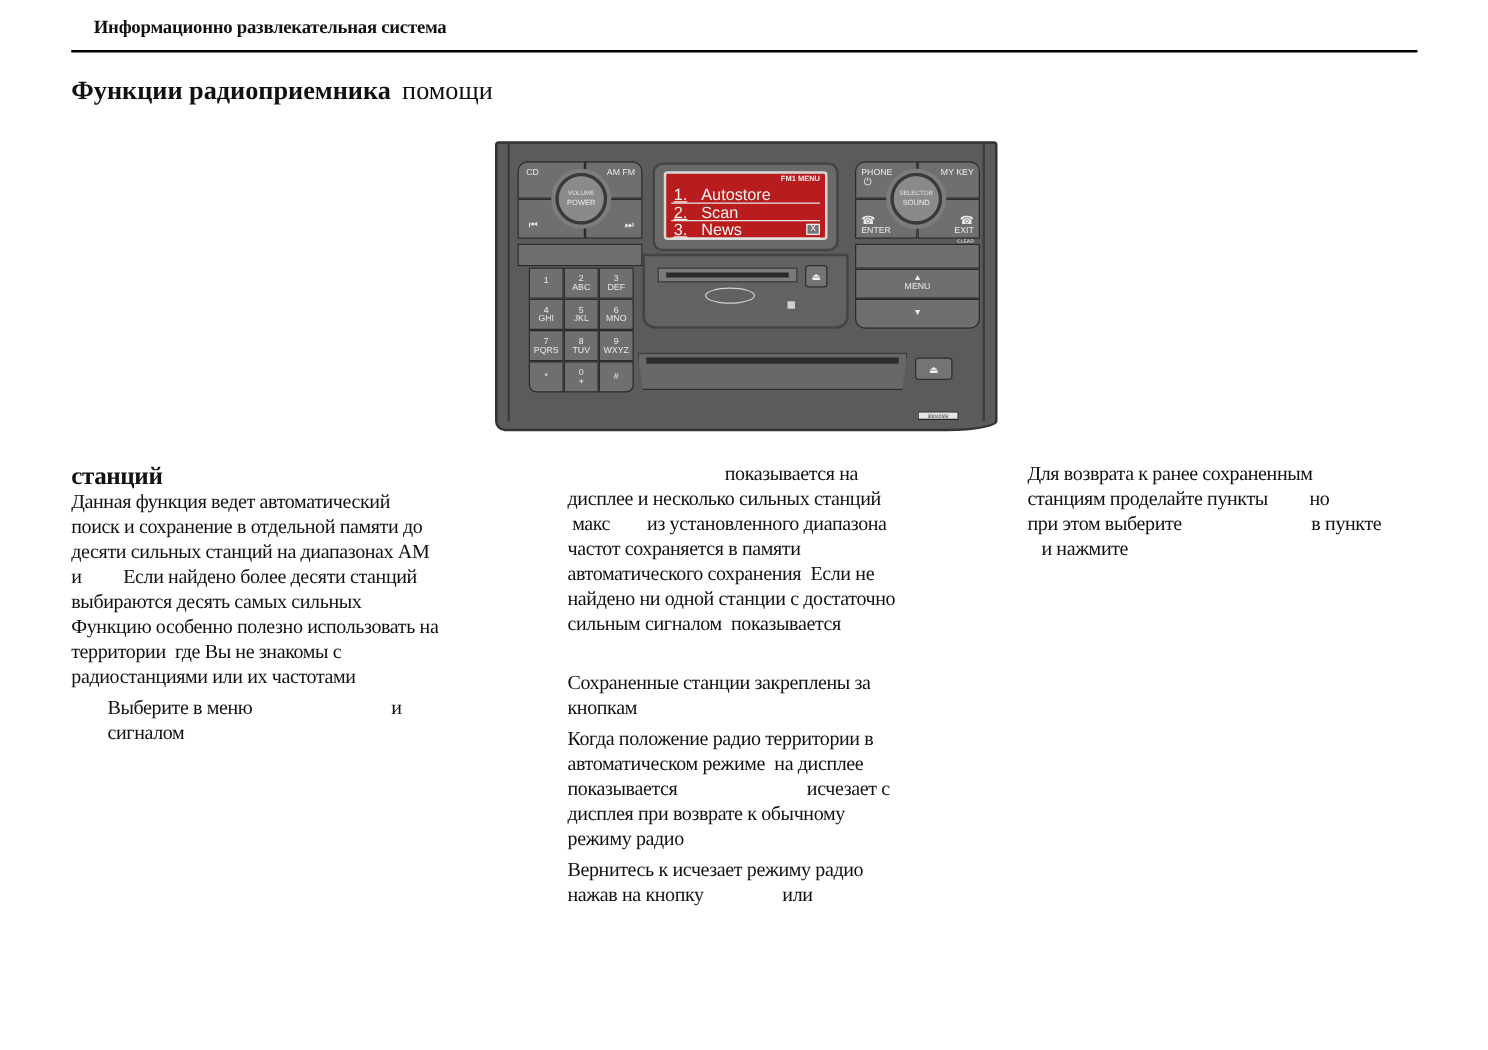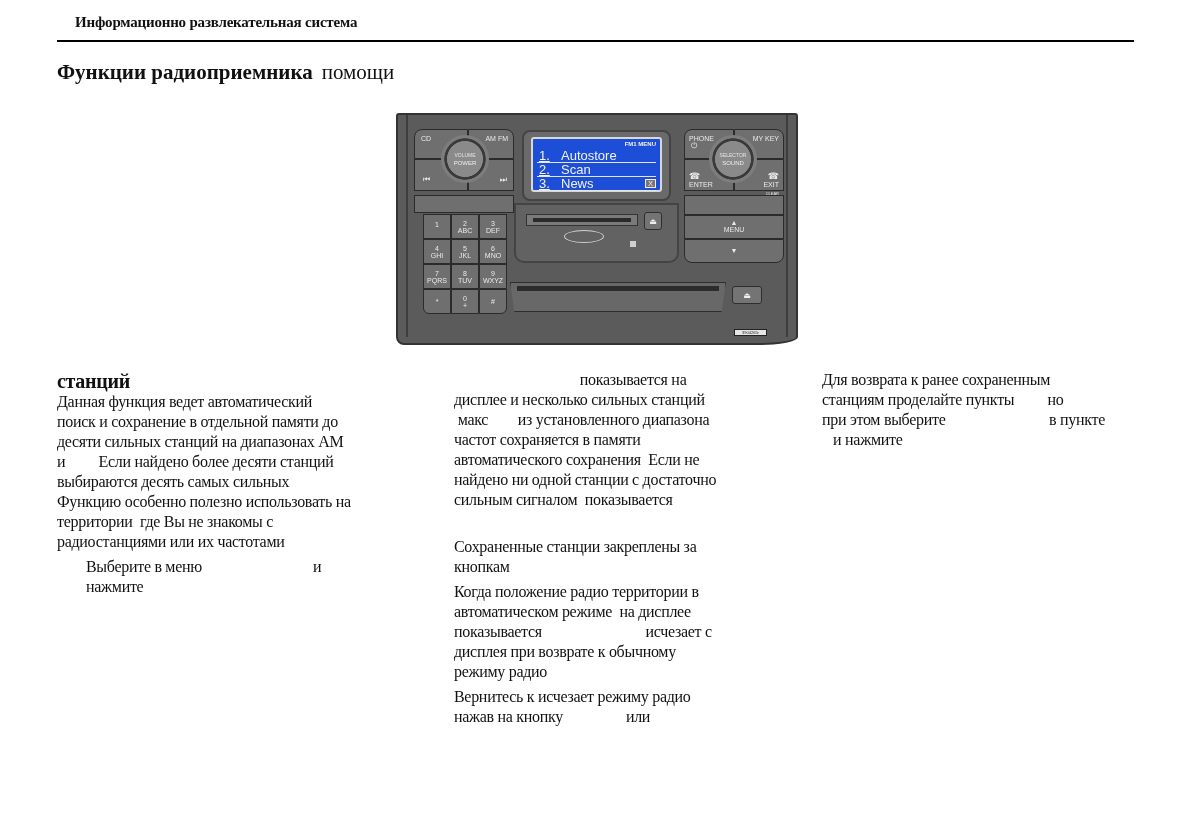--- a/index.html
+++ b/index.html
@@ -42,21 +42,21 @@
     color: #eee; font-family: "Liberation Sans", sans-serif; font-size: 6px;
     display: flex; align-items: center; justify-content: center; flex-direction: column;
   }
   .knob .ring-label { font-size: 5px; margin-bottom: 2px; opacity: .9; }
   .display-bezel {
     position: absolute; left: 124px; top: 15px; width: 149px; height: 71px;
     background: #6a6a6a; border: 2px solid #444; border-radius: 8px;
   }
   .display {
     position: absolute; left: 7px; top: 5px; right: 7px; bottom: 7px;
-    background: #1d4ed8; border: 2px solid #d8d8d8; border-radius: 3px;
+    background: #b91c1c; border: 2px solid #d8d8d8; border-radius: 3px;
     color: #f2f2f2; font-family: "Liberation Sans", sans-serif;
   }
   .display .menu-head { position: absolute; right: 4px; top: 2px; font-size: 6px; font-weight: bold; }
   .display .row {
     position: absolute; left: 4px; right: 4px; height: 14px; font-size: 13px; line-height: 13px;
     border-bottom: 1px solid #e6e6e6; padding-left: 2px; white-space: nowrap;
   }
   .display .row .num { display: inline-block; width: 22px; text-decoration: underline; }
   .display .x-box {
     position: absolute; right: 4px; bottom: 2px; width: 11px; height: 9px;
@@ -223,21 +223,21 @@
   </div>
   <div class="para">Данная функция ведет автоматический
 поиск и сохранение в отдельной памяти до
 десяти сильных станций на диапазонах АМ
 и         Если найдено более десяти станций
 выбираются десять самых сильных
 Функцию особенно полезно использовать на
 территории  где Вы не знакомы с
 радиостанциями или их частотами</div>
   <div class="step gap5">Выберите в меню                              и
-нажмите</div>
+сигналом</div>
 </div>
 
 <div class="col col2">
   <div class="para">                                  показывается на
 дисплее и несколько сильных станций
  макс        из установленного диапазона
 частот сохраняется в памяти
 автоматического сохранения  Если не
 найдено ни одной станции с достаточно
 сильным сигналом  показывается</div>

